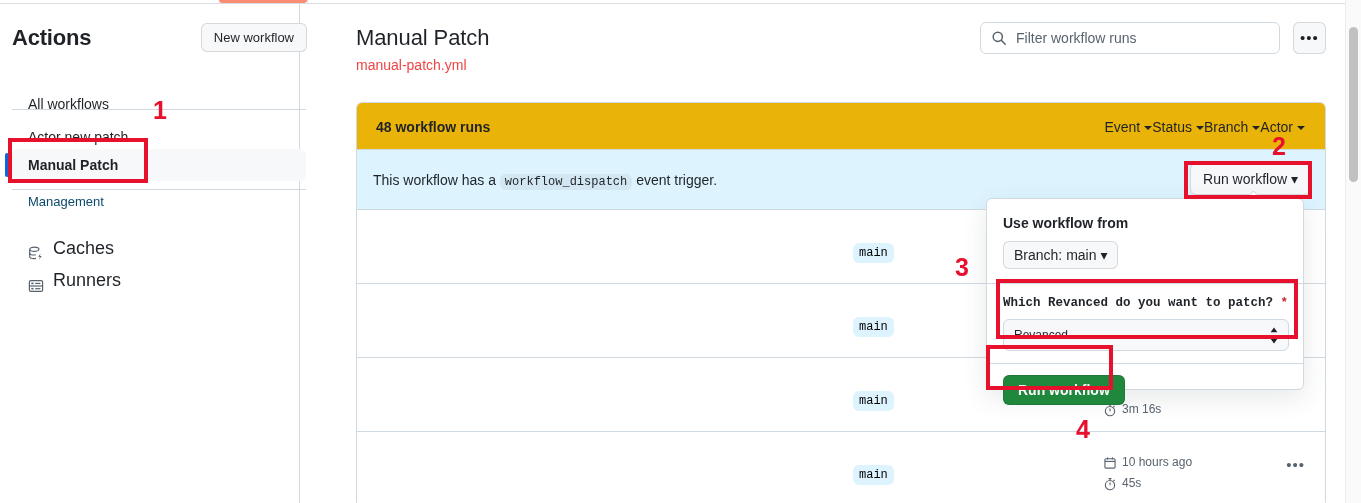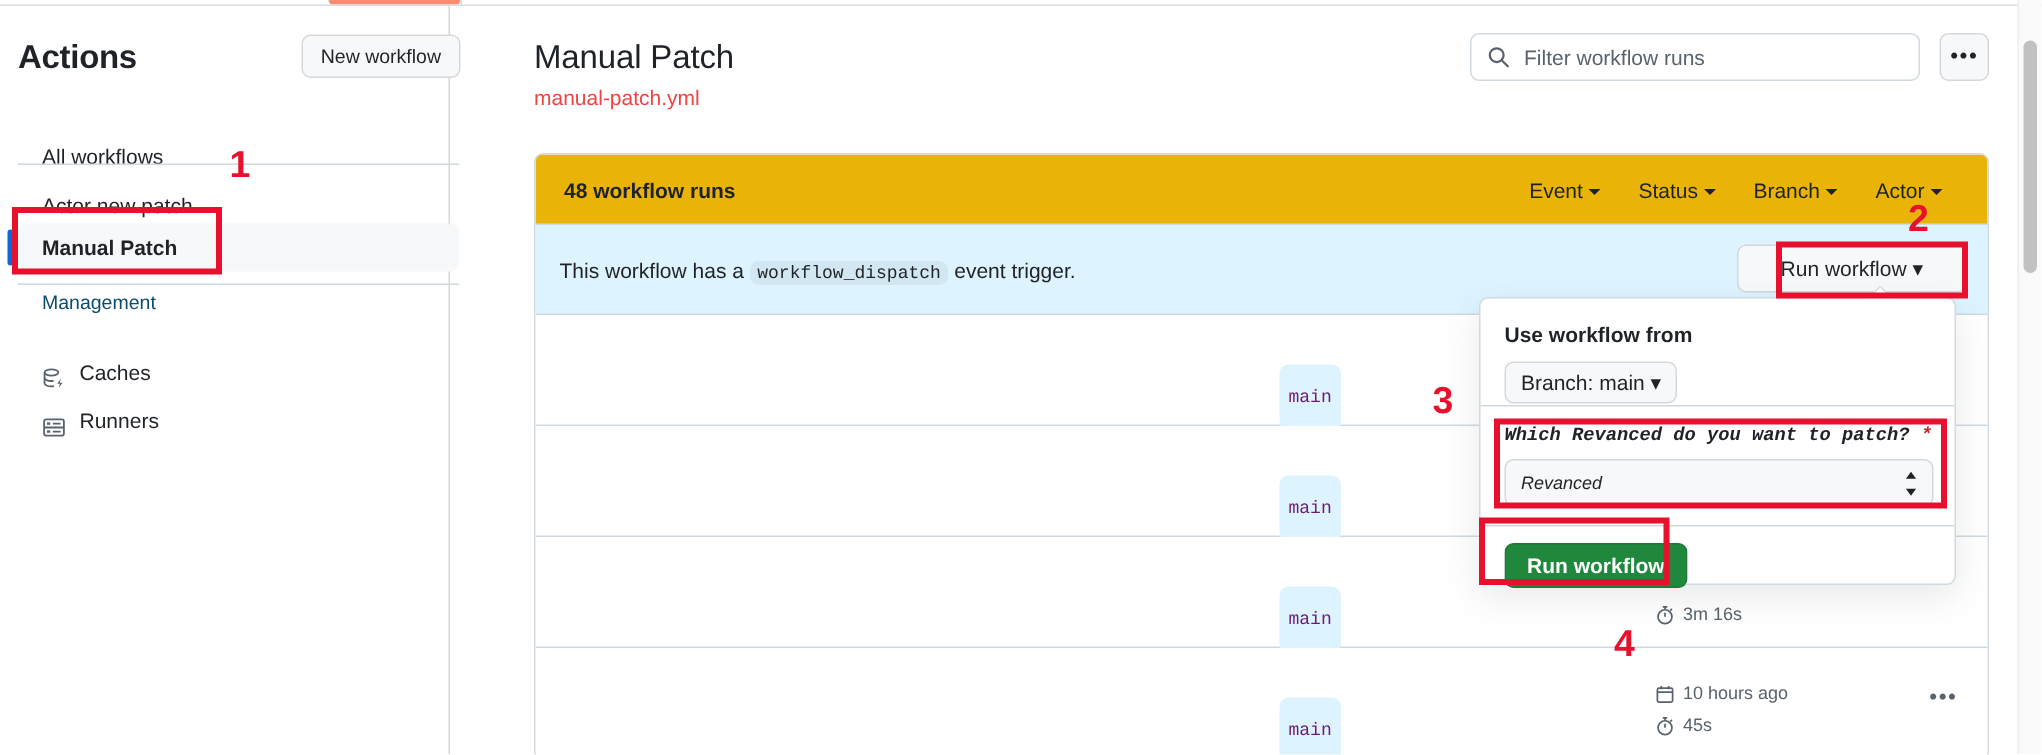--- a/index.html
+++ b/index.html
@@ -93,21 +93,21 @@
   .div-2 { top: 185px; }
   .nav-section-label {
     position: absolute; left: 28px; top: 188px;
     font-size: 13px; color: #0c4a6e;
     line-height: 20px;
   }
   .nav-mgmt {
     position: absolute; left: 12px;
     width: 294px; height: 32px;
     border-radius: 6px;
-    font-size: 14px; color: #1f2328;
+    font-size: 18px; color: #1f2328;
     line-height: 32px;
     padding-left: 16px;
     cursor: pointer;
     display: flex; align-items: center; gap: 9px;
   }
   .nav-caches { top: 228px; }
   .nav-runners { top: 260px; }
   .mgmt-icon { width: 16px; height: 16px; flex: 0 0 16px; color: #59636e; display:block; }
 
   
@@ -170,21 +170,21 @@
   .runs-card-header {
     position: relative;
     height: 47px;
     background: #eab308;
     border-bottom: 1px solid #d1d9e0;
   }
   .runs-count {
     position: absolute; left: 19px; top: 14px;
     font-size: 14px; font-weight: 600; color: #1f2328; line-height: 20px;
   }
-  .filters { position: absolute; right: 30px; top: 14px; display: flex; gap: 25px; }
+  .filters { position: absolute; right: 20px; top: 14px; display: flex; }
   .filter-link {
     font-size: 14px; color: #1f2328; line-height: 20px;
     cursor: pointer; white-space: nowrap;
   }
   .caret {
     display: inline-block;
     width: 0; height: 0; margin-left: 4px;
     border-left: 4px solid transparent;
     border-right: 4px solid transparent;
     border-top: 4px solid #1f2328;
@@ -203,43 +203,43 @@
   }
   .code-inline {
     font-family: "Liberation Mono", monospace;
     font-size: 12px;
     background: rgba(129,139,152,0.12);
     border-radius: 6px;
     padding: 1px 5px;
   }
   .run-workflow-btn {
     position: absolute; right: 14px; top: 13px;
-    height: 32px; padding: 0 28px;
+    height: 32px; padding: 0 12px;
     background: #f6f8fa;
     border: 1px solid rgba(31,35,40,0.15);
     border-radius: 6px;
     font-size: 14px; color: #1f2328; line-height: 30px;
     cursor: pointer; white-space: nowrap;
   }
 
   
   .run-row {
     position: relative;
     height: 74px;
     border-bottom: 1px solid #d1d9e0;
     background: #ffffff;
   }
   .run-row:last-child { border-bottom: 0; }
   .branch-chip {
     position: absolute; left: 496px; top: 33px;
     font-family: "Liberation Mono", monospace;
-    font-size: 12px; color: #701a75;
+    font-size: 12px; color: #000000;
     background: #ddf4ff;
     border-radius: 6px;
-    padding: 13px 6px;
+    padding: 1px 6px;
     line-height: 18px;
   }
   .run-meta {
     position: absolute; right: 72px; top: 20px;
     width: 150px;
     font-size: 12px; color: #59636e; line-height: 21px;
   }
   .meta-line { display: flex; align-items: center; gap: 5px; white-space: nowrap; }
   .meta-icon { width: 14px; height: 14px; flex: 0 0 14px; display:block; }
   .row-kebab {
@@ -267,41 +267,40 @@
     content: "";
     position: absolute; left: 1px; top: 2px;
     width: 12px; height: 12px;
     background: #ffffff;
     border-left: 1px solid #d1d9e0;
     border-top: 1px solid #d1d9e0;
     transform: rotate(45deg);
   }
   .pop-section {
     position: relative;
-    padding: 14px 16px 1px 16px;
+    padding: 14px 16px 14px 16px;
     border-bottom: 1px solid #d1d9e0;
   }
   .pop-label {
     font-size: 14px; font-weight: 600; color: #1f2328;
     line-height: 20px; margin-bottom: 8px;
   }
   .branch-select {
     display: inline-block;
     height: 28px; padding: 0 10px;
     background: #f6f8fa;
     border: 1px solid rgba(31,35,40,0.15);
     border-radius: 6px;
     font-size: 14px; color: #1f2328; line-height: 26px;
     cursor: pointer; white-space: nowrap;
   }
   .pop-input-section {
     position: relative;
     padding: 10px 16px 12px 16px;
     border-bottom: 1px solid #d1d9e0;
-    font-style: italic;
   }
   .input-label {
     font-family: "Liberation Mono", monospace;
     font-size: 12.5px; font-weight: 700; color: #1f2328;
     line-height: 18px; margin-bottom: 7px;
     white-space: nowrap;
   }
   .req-star { color: #cf222e; font-weight: 700; }
   .select-field {
     position: relative;

